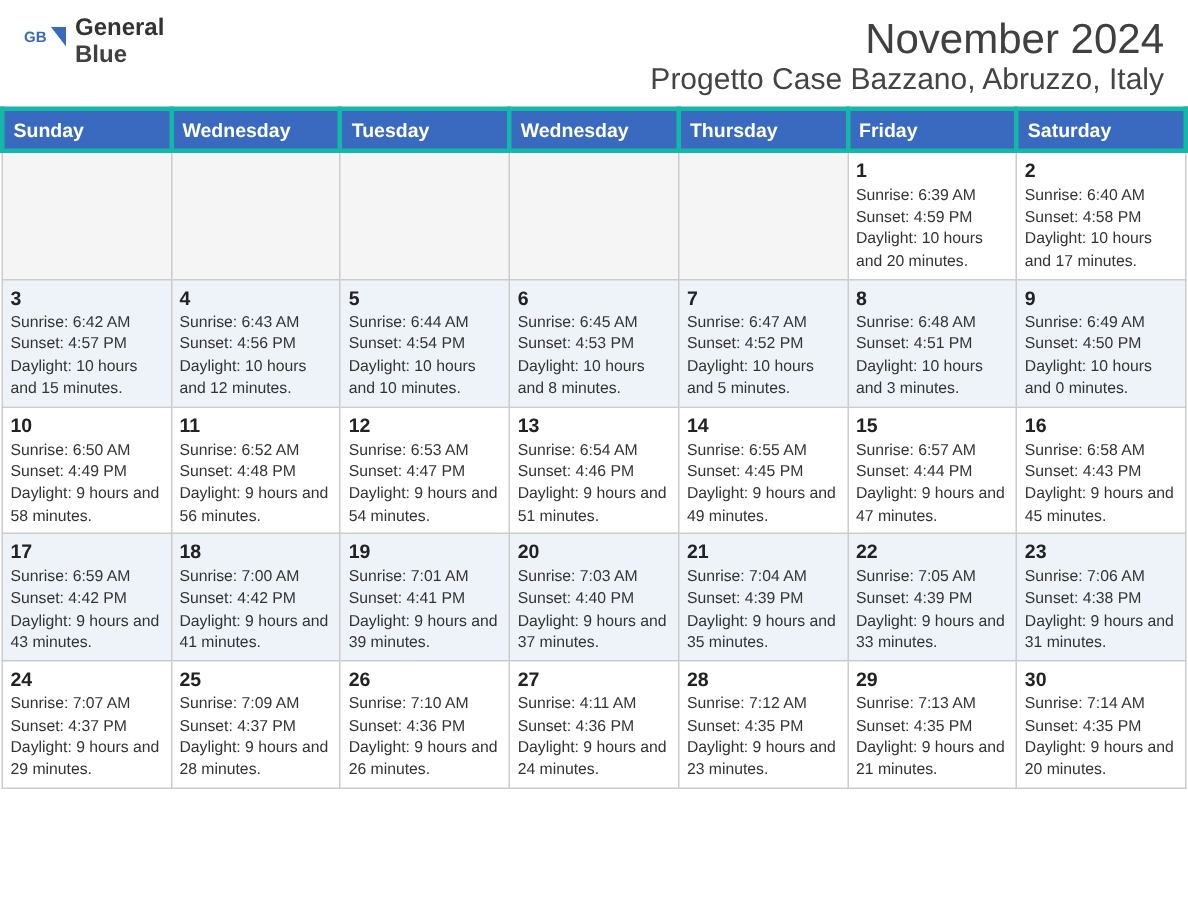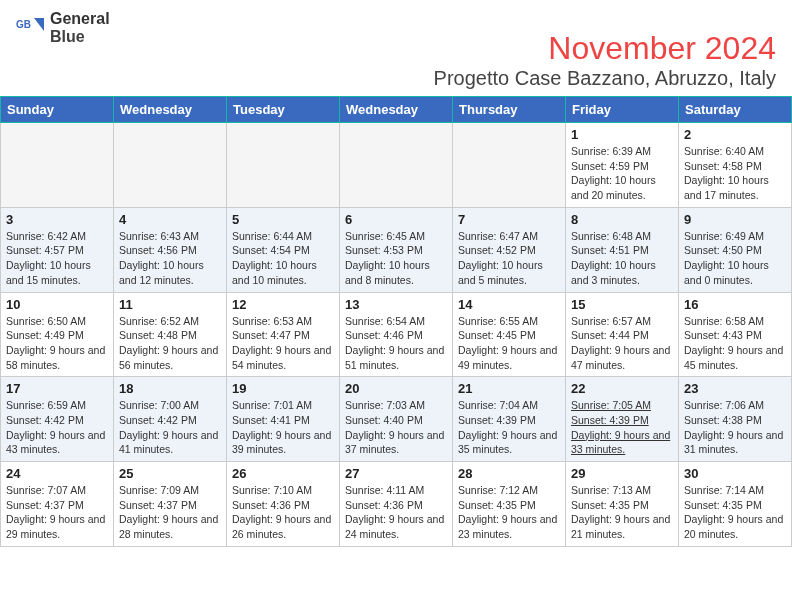--- a/index.html
+++ b/index.html
@@ -1,24 +1,24 @@
 <!DOCTYPE html>
 <html><head>
   <meta charset="utf-8">
   <style>
     * { box-sizing: border-box; margin: 0; padding: 0; }
     body { font-family: Arial, sans-serif; background: #fff; width: 792px; min-height: 612px; }
     .header-area { display: flex; align-items: flex-start; justify-content: space-between; padding: 10px 16px 6px 16px; }
     .logo { display: flex; align-items: center; }
     .logo-icon { width: 30px; height: 30px; margin-right: 4px; }
     .title-area { text-align: right; }
-    .month-title { font-size: 32px; font-weight: normal; color: #ef4444; margin-top: 20px; }
+    .month-title { font-size: 28px; font-weight: normal; color: #404040; }
     .location-title { font-size: 20px; color: #444; }
     .calendar { width: 100%; border-collapse: collapse; margin: 0 0 0 0; }
-    .calendar th { background: #3a6abf; color: #fff; text-align: left; padding: 5px 6px; font-size: 13px; font-weight: bold; border: 1px solid #14b8a6; }
+    .calendar th { background: #3a6abf; color: #fff; text-align: left; padding: 5px 6px; font-size: 13px; font-weight: bold; border: 3px solid #14b8a6; }
     .calendar td { border: 1px solid #ccc; vertical-align: top; padding: 4px 5px; width: 113px; min-height: 80px; font-size: 11px; background: #fff; }
     .calendar td.empty { background: #f5f5f5; }
     .calendar td.alt-row { background: #f0f4fa; }
     .day-num { font-size: 13px; font-weight: bold; color: #222; display: block; margin-bottom: 2px; }
     .day-info { font-size: 10.5px; color: #333; line-height: 1.4; }
     .week-row:nth-child(even) td:not(.empty) { background: #eef2f9; }
     .week-row td.empty { background: #f5f5f5; }
   </style>
 </head>
 <body>
@@ -186,21 +186,21 @@
 Daylight: 9 hours and 37 minutes.</div>
         </td>
         <td class="alt-row">
           <span class="day-num">21</span>
           <div class="day-info" style="white-space: pre-line;">Sunrise: 7:04 AM
 Sunset: 4:39 PM
 Daylight: 9 hours and 35 minutes.</div>
         </td>
         <td class="alt-row">
           <span class="day-num">22</span>
-          <div class="day-info" style="white-space: pre-line; text-decoration: underline;">Sunrise: 7:05 AM
+          <div class="day-info" style="white-space: pre-line;">Sunrise: 7:05 AM
 Sunset: 4:39 PM
 Daylight: 9 hours and 33 minutes.</div>
         </td>
         <td class="alt-row">
           <span class="day-num">23</span>
           <div class="day-info" style="white-space: pre-line;">Sunrise: 7:06 AM
 Sunset: 4:38 PM
 Daylight: 9 hours and 31 minutes.</div>
         </td>
       </tr>

